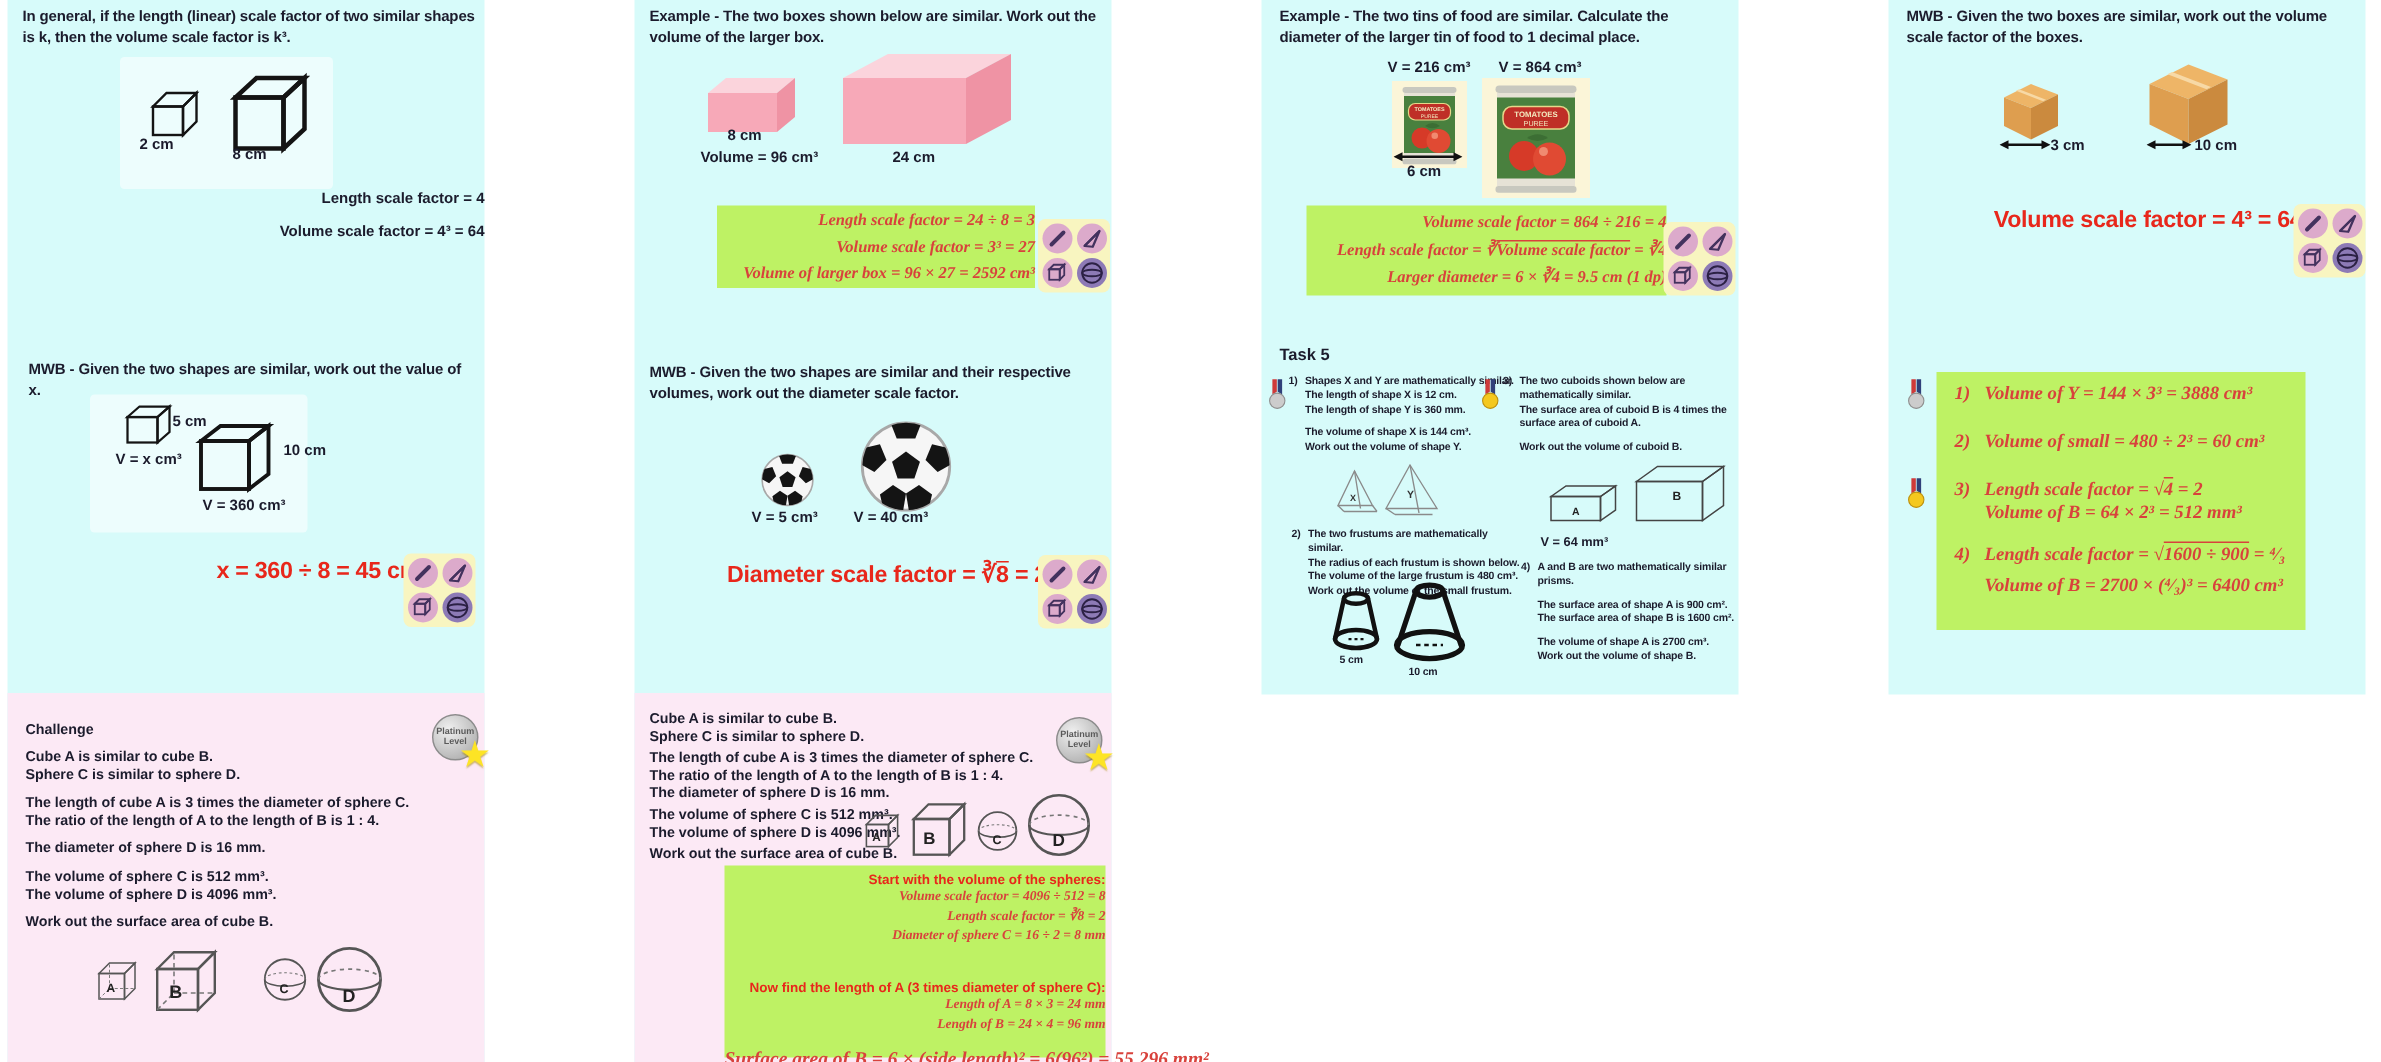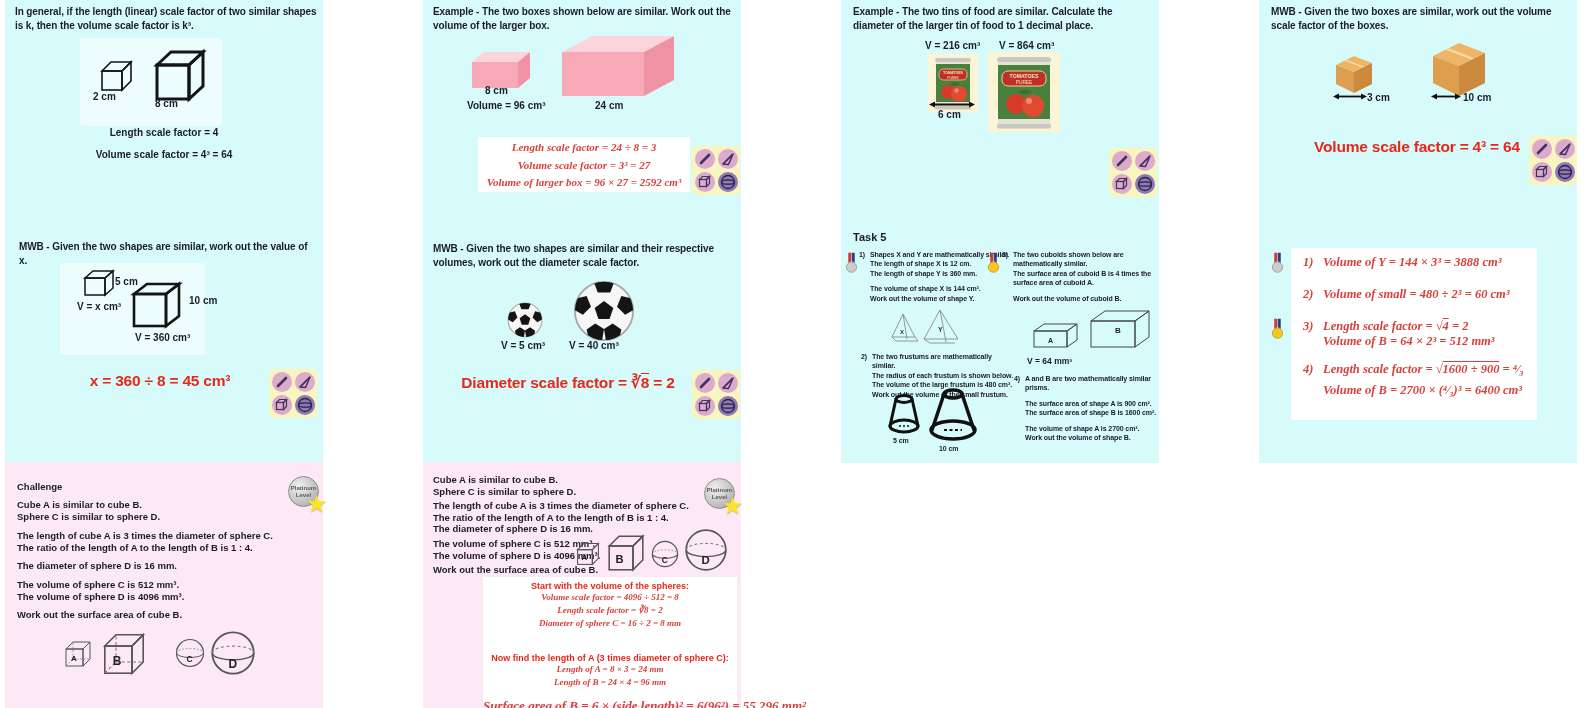--- a/index.html
+++ b/index.html
@@ -13,22 +13,22 @@
 .bs{font-weight:700;font-size:8.5px;color:#1b1b2c;white-space:nowrap}
 .c{font-weight:600;font-size:9.5px;line-height:1.28;color:#1b1b2c}
 .q{font-weight:600;font-size:7px;line-height:1.34;color:#1b1b2c;letter-spacing:-0.1px}
 .m{font-style:italic;font-weight:600;font-size:11px;line-height:1.6;font-family:"Liberation Serif",serif;color:#d8423c;white-space:nowrap}
 .m2{font-style:italic;font-weight:600;font-size:9px;line-height:1.45;font-family:"Liberation Serif",serif;color:#d8423c;white-space:nowrap}
 .mb{font-weight:700}
 .ra{font-weight:700;font-size:15.5px;color:#e8271b;letter-spacing:-0.2px;white-space:nowrap}
 .ans{font-style:italic;font-weight:600;font-size:12.5px;line-height:1.2;font-family:"Liberation Serif",serif;color:#d8423c;white-space:nowrap}
 .ansnum{display:inline-block;width:20px}
 .over{text-decoration:overline}
-.wbox{position:absolute;background:#ffffff}
-.center{text-align:center}
+.wbox{position:absolute;background:#bef264}
+.center{text-align:right}
 .rh{font-weight:700;font-size:9px;color:#e8271b;font-family:"Liberation Sans",sans-serif}
 .figbg{position:absolute;background:rgba(255,255,255,0.55);border-radius:3px}
 .palette{position:absolute;width:48px;height:49px;background:#f8f5c0;border-radius:5px;display:grid;grid-template-columns:20px 20px;grid-template-rows:20px 20px;gap:3px;justify-content:center;align-content:center}
 .pbtn{width:20px;height:20px;border-radius:50%;display:flex;align-items:center;justify-content:center;cursor:pointer;border:none}
 .pk{background:#dcaacb}
 .pu{background:#8d7ab6}
 .badge{position:absolute;width:31px;height:31px;border-radius:50%;background:radial-gradient(circle at 35% 32%,#f0f0f0,#a2a2a2);border:1px solid #8c8c8c;display:flex;flex-direction:column;align-items:center;justify-content:center}
 .badge span{font-size:6px;font-weight:700;color:#5a5a5a;line-height:1.15}
 .badge .star{position:absolute;right:-8px;bottom:-10px;font-size:21px;color:#fde425;text-shadow:0 1px 1px rgba(170,140,0,.55)}
 .qblk{position:absolute}
@@ -387,20 +387,25 @@
     <rect x="10" y="13" width="52" height="54" fill="#49803e"></rect>
     <rect x="14" y="19" width="44" height="15" rx="6" fill="#bf2f27" stroke="#e5d78a" stroke-width="1"></rect>
     <text x="36" y="26" font-size="5.2" text-anchor="middle" fill="#f2e8be" font-weight="bold">TOMATOES</text>
     <text x="36" y="32" font-size="4.8" text-anchor="middle" fill="#f2e8be">PUREE</text>
     <circle cx="28" cy="52" r="10" fill="#d63a28"></circle>
         <circle cx="45" cy="54" r="11" fill="#e04a33"></circle>
     <circle cx="41" cy="49" r="3" fill="#f49a80" opacity="0.8"></circle>
     <path d="M30,40 q7,-5 14,0 q-7,4 -14,0" fill="#3c6e34"></path>
     <rect x="9" y="72" width="54" height="4.5" rx="2" fill="#c8c8bf"></rect>
   </svg>
+  <div class="wbox center" style="left:30px;top:137px;width:240px;height:60px;padding-top:2px">
+    <div class="m" style="line-height:1.7">Volume scale factor = 864 ÷ 216 = 4</div>
+    <div class="m" style="line-height:1.7"><span>Length scale factor  =  ∛</span><span class="over">Volume scale factor</span><span> = ∛4</span></div>
+    <div class="m" style="line-height:1.7"><span>Larger diameter = 6 × ∛4 = </span><span class="mb">9.5 cm (1 dp)</span></div>
+  </div>
   <div class="palette" style="left:268px;top:148px">
     <div class="pbtn pk">
           <svg width="18" height="18">
             <line x1="5" y1="13" x2="13" y2="5" stroke="#43325e" stroke-width="2.6" stroke-linecap="round"></line>
           </svg>
         </div>
     <div class="pbtn pk">
           <svg width="18" height="18">
             <path d="M4,14 L14,4 L9.5,14.5 Z" fill="none" stroke="#43325e" stroke-width="1.5" stroke-linejoin="round"></path>
             <line x1="4" y1="14" x2="14" y2="4" stroke="#43325e" stroke-width="1.5"></line>

